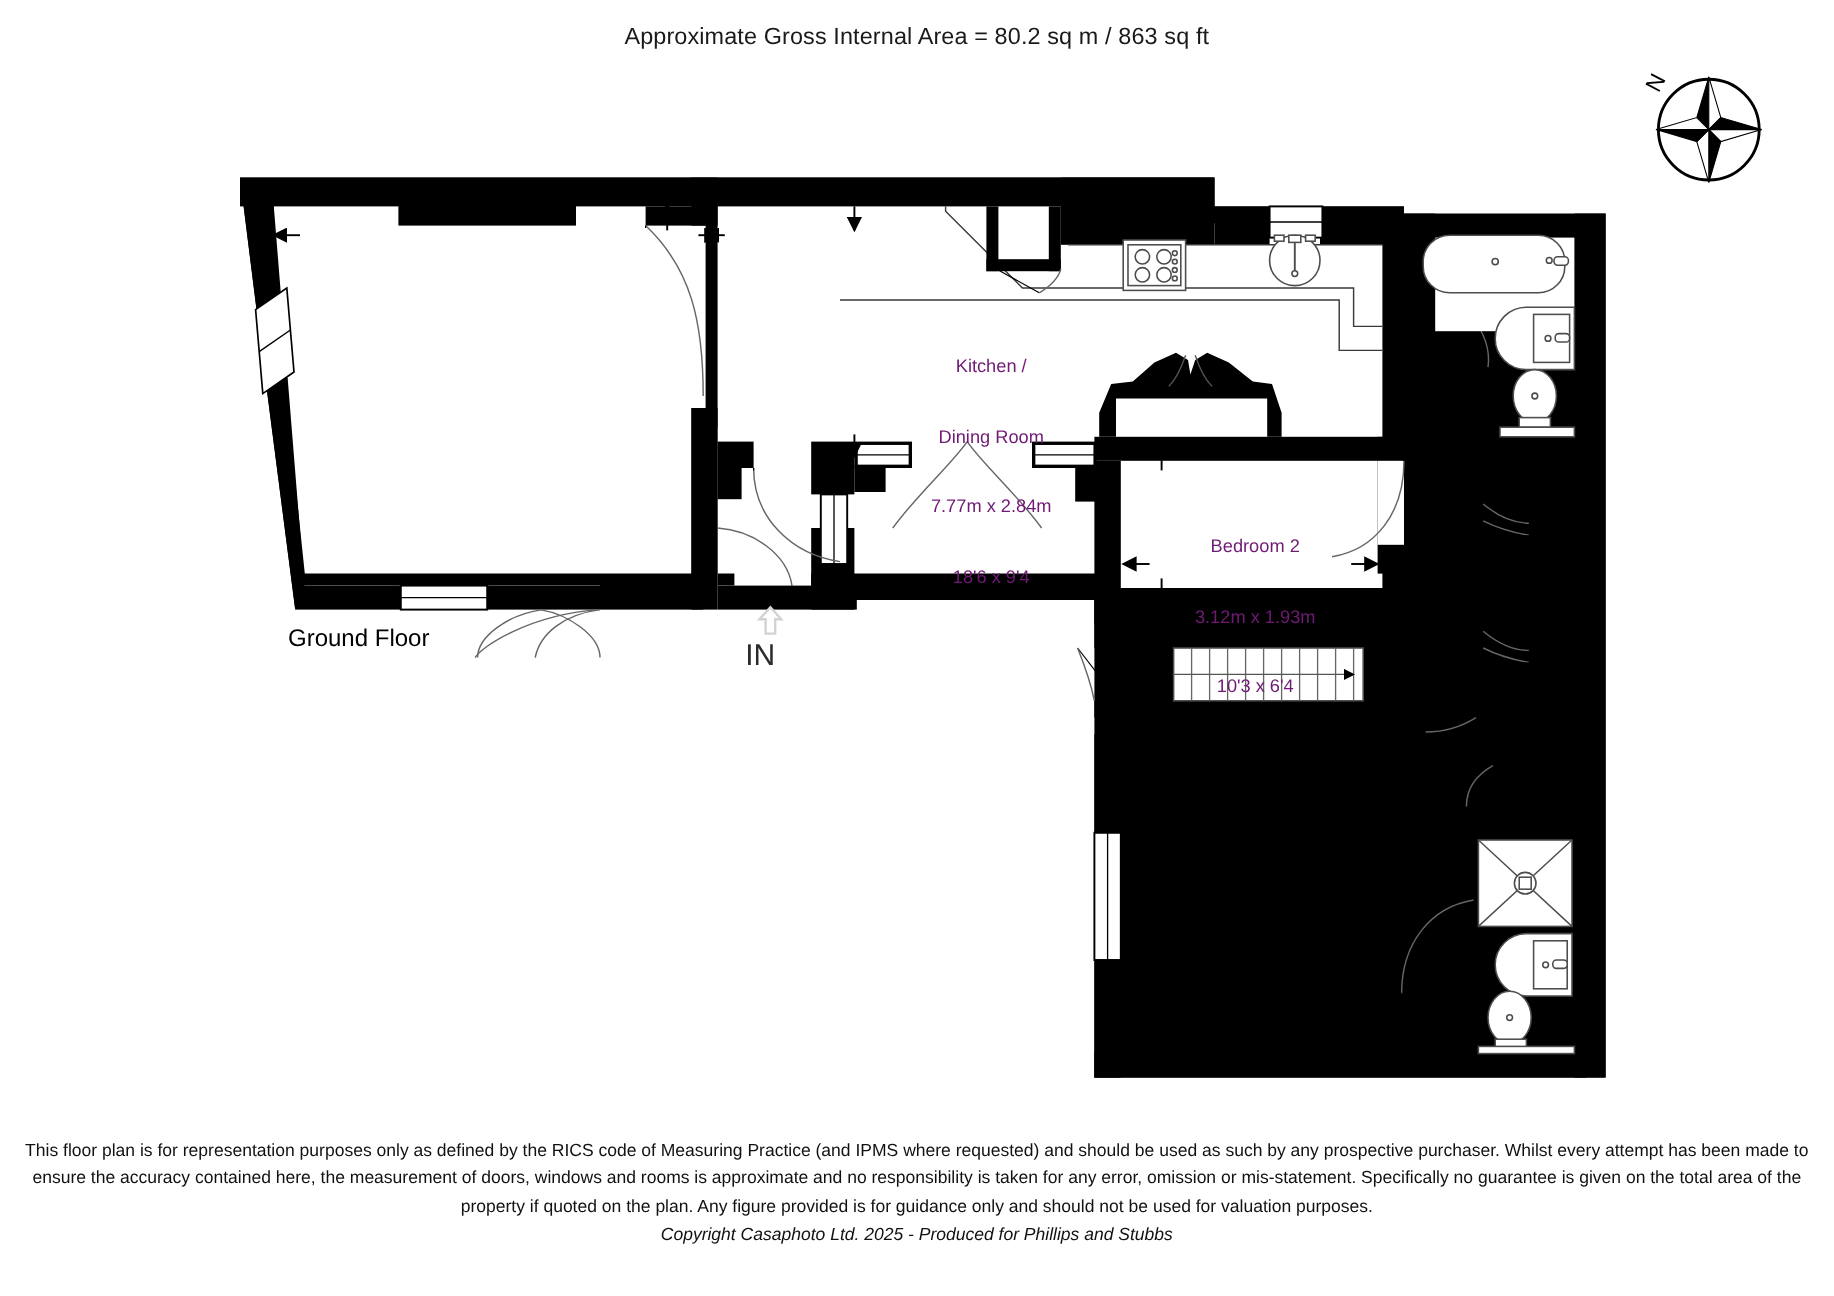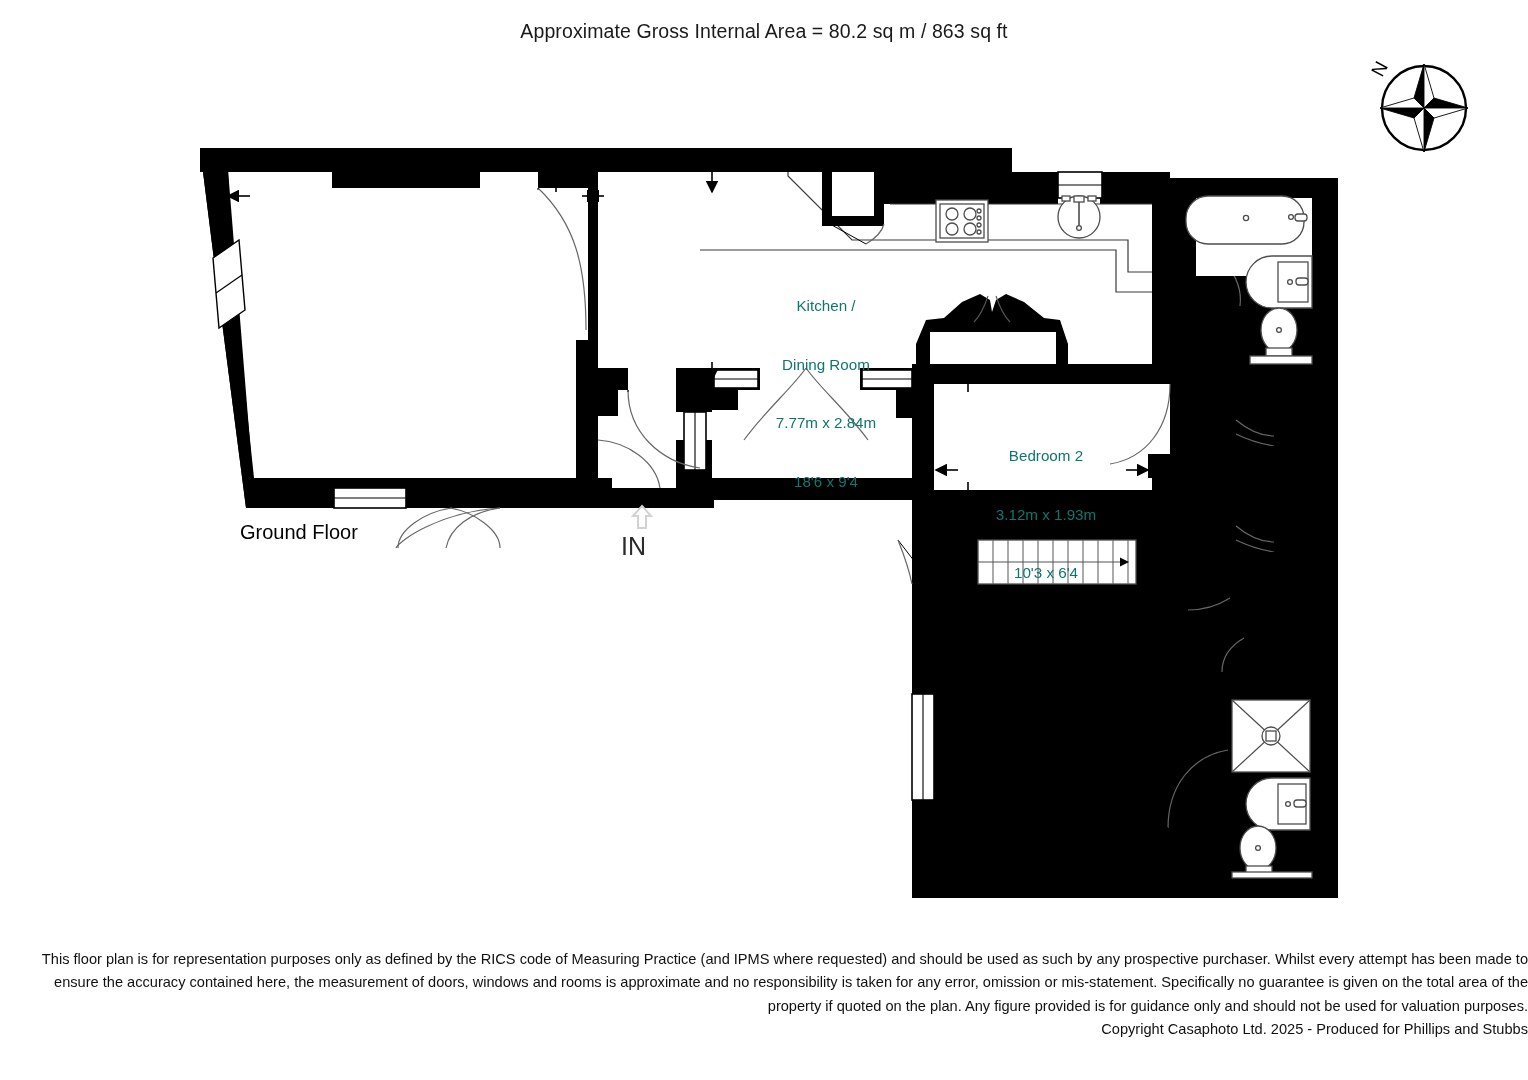--- a/index.html
+++ b/index.html
@@ -20,43 +20,43 @@
   }
 
   .compass{position:absolute;left:1368px;top:52px;width:108px;height:108px;}
   .compass svg{display:block;}
 
   .planwrap{position:absolute;left:0;top:0;width:1528px;height:930px;}
   .planwrap svg{display:block;}
 
   .lbl{
     position:absolute;text-align:center;
-    font-size:15.2px;line-height:19.5px;color:#0f766e;
+    font-size:15.2px;line-height:19.5px;color:#701a75;
     white-space:pre;
   }
   .lbl-reception{left:262px;top:313px;width:300px;}
   .lbl-kitchen{left:676px;top:257px;width:300px;}
   .lbl-bed2{left:896px;top:407px;width:300px;}
   .lbl-bed1{left:924px;top:727px;width:300px;}
 
   .floorlabel{
     position:absolute;left:240px;top:521px;
     font-size:20px;font-weight:normal;color:#000;
   }
   .inlabel{
     position:absolute;left:621px;top:532px;
     font-size:25px;color:#2b2b2b;
   }
   .inarrow{position:absolute;left:631px;top:504px;width:22px;height:26px;}
 
   .disclaimer{
     position:absolute;left:0;top:948px;width:1528px;
-    text-align:right;font-size:14.6px;line-height:23.3px;color:#111;
-  }
-  .disclaimer .copy{display:block;}
+    text-align:center;font-size:14.6px;line-height:23.3px;color:#111;
+  }
+  .disclaimer .copy{display:block;font-style:italic;}
 </style>
 </head>
 <body>
 
 <div class="page">
 
   <div class="title">Approximate Gross Internal Area = 80.2 sq m / 863 sq ft</div>
 
   <div class="compass">
     <svg width="108" height="108" viewBox="0 0 108 108">

